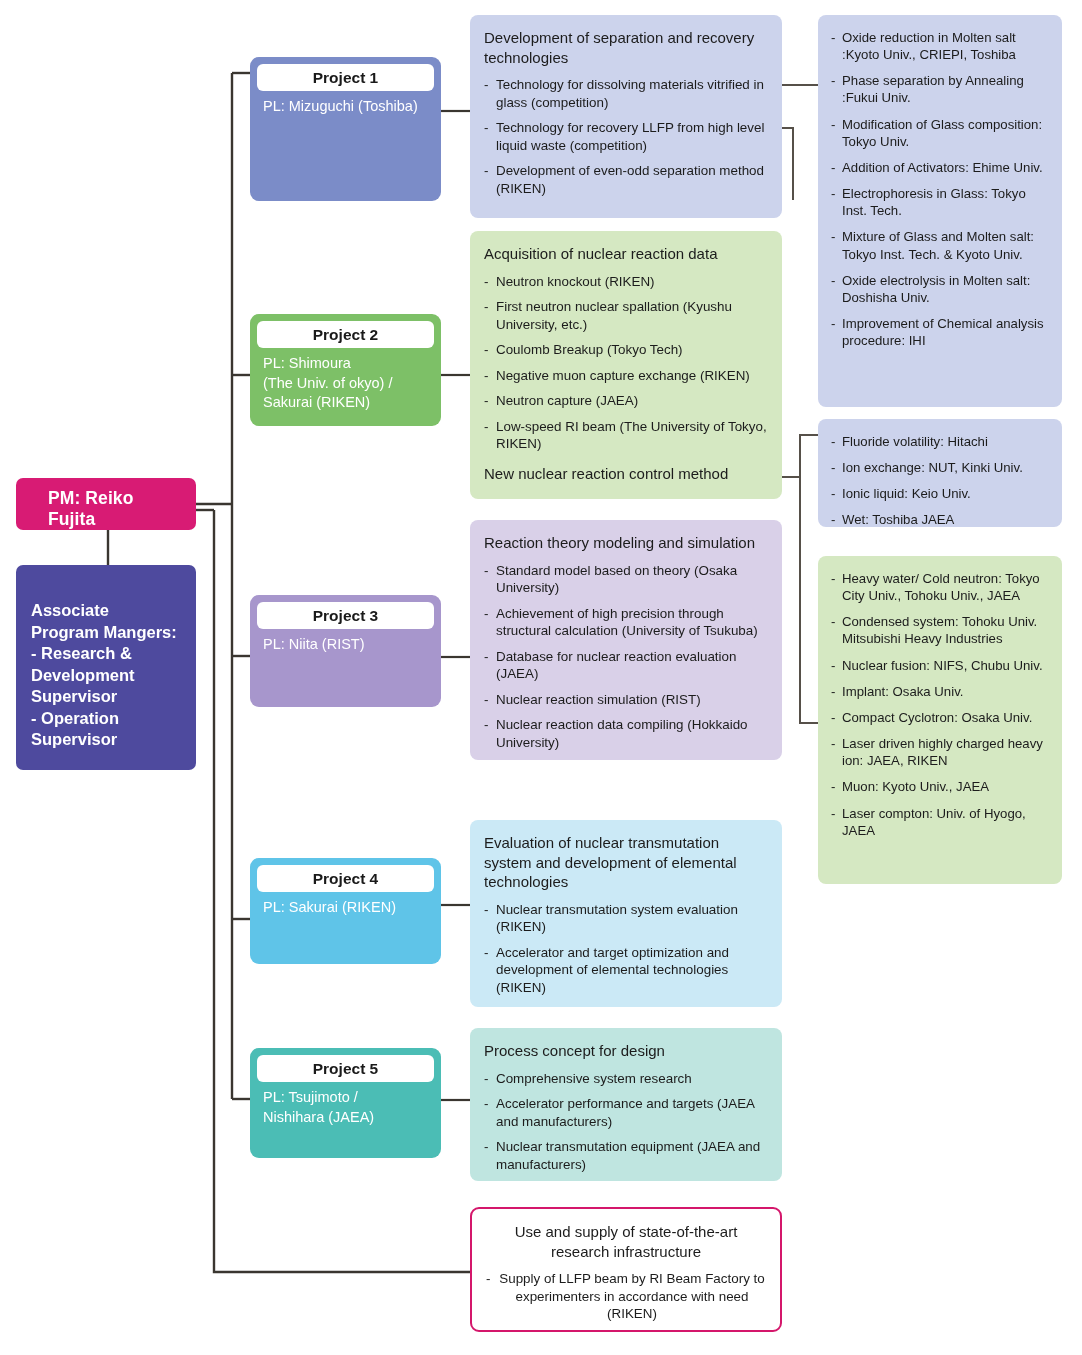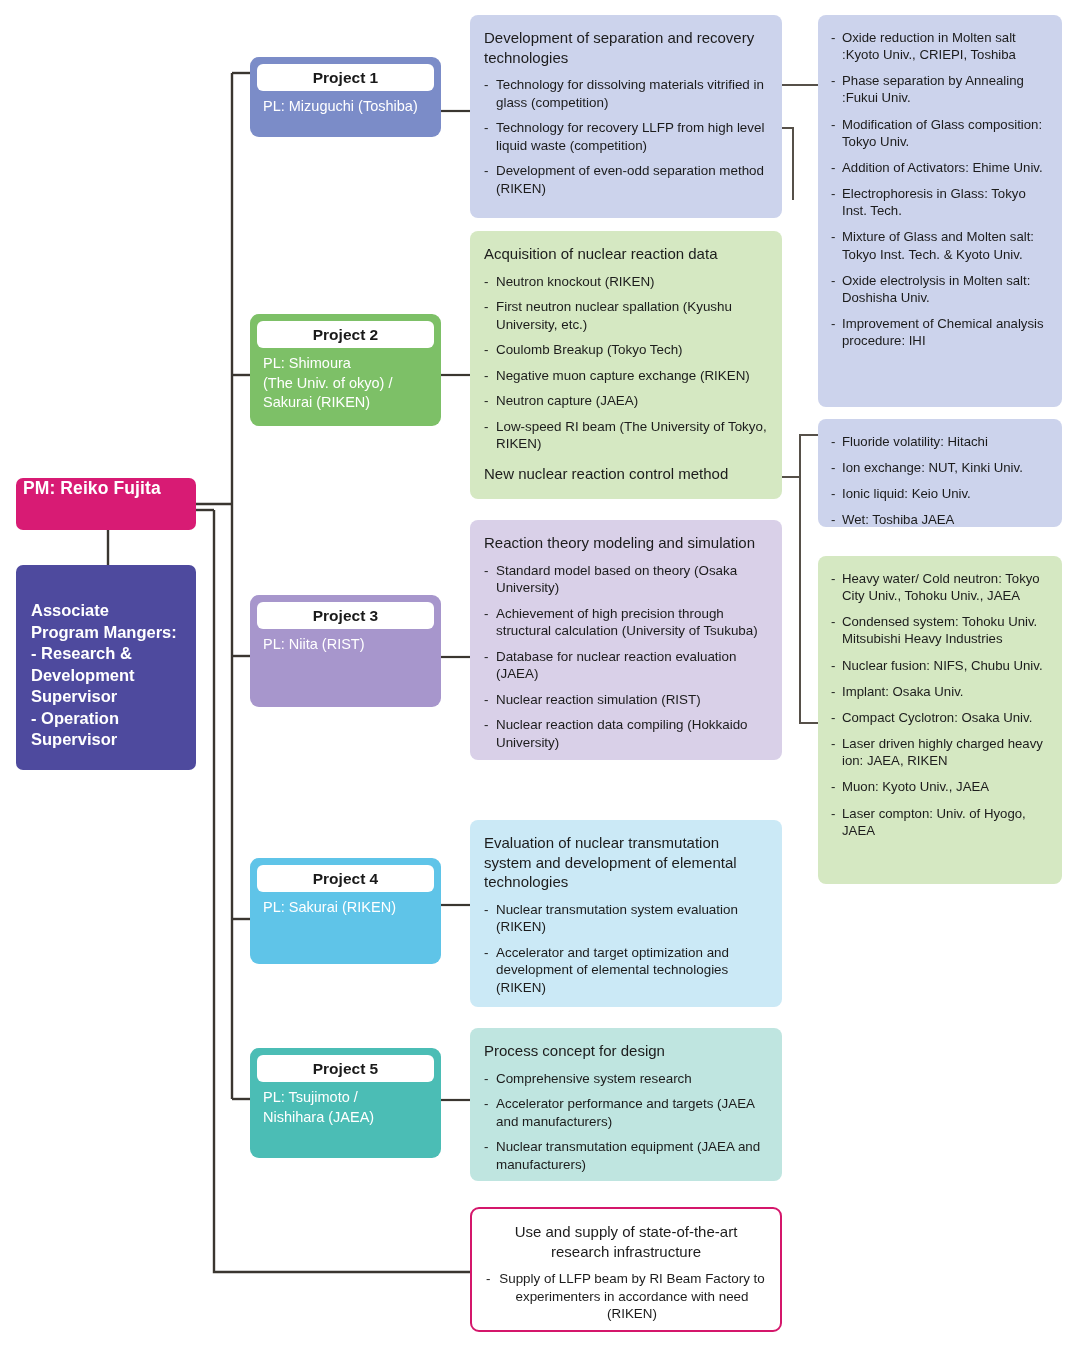--- a/index.html
+++ b/index.html
@@ -5,21 +5,21 @@
   html,body{margin:0;padding:0;background:#ffffff;}
   body{font-family:"Liberation Sans",sans-serif;-webkit-font-smoothing:antialiased;}
   #stage{position:relative;width:1082px;height:1355px;overflow:hidden;background:#fff;}
   #wires{position:absolute;left:0;top:0;width:1082px;height:1355px;}
 
   .node{position:absolute;box-sizing:border-box;}
 
   
   .pm-box{
     border-radius:7px;color:#fff;font-weight:bold;font-size:17.5px;
-    display:flex;align-items:flex-start;padding:0 7px;letter-spacing:.1px;
+    display:flex;align-items:flex-end;padding:0 32px;letter-spacing:.1px;
   }
   .apm-box{
     border-radius:7px;color:#fff;font-weight:bold;font-size:16.5px;
     padding:14px 14px 14px 15px;line-height:1.30;white-space:pre-line;
   }
 
   
   .proj{border-radius:9px;padding:7px;box-sizing:border-box;}
   .proj-pill{
     background:#ffffff;border-radius:6px;height:27px;display:flex;
@@ -106,21 +106,21 @@
   <div class="node apm-box" style="left:16px;top:565px;width:180px;height:205px;background:#4e4a9e;">
     <span>Associate
 Program Mangers:
 - Research &amp;
    Development
    Supervisor
 - Operation
    Supervisor</span>
   </div>
 
-  <div class="node proj" style="left:250px;top:57px;width:191px;height:80px;background:#7b8cc8;">
+  <div class="node proj" style="left:250px;top:57px;width:191px;height:144px;background:#7b8cc8;">
     <div class="proj-pill">Project 1</div>
     <div class="proj-pl">PL: Mizuguchi (Toshiba)</div>
   </div>
   <div class="node panel" style="left:470px;top:15px;width:312px;height:203px;background:#ccd3ec;">
     <div class="panel-title">Development of separation and recovery technologies</div>
     <ul class="bullets">
       <li><span class="dash">-</span><span>Technology for dissolving materials vitrified in glass (competition)</span></li>
       <li><span class="dash">-</span><span>Technology for recovery LLFP from high level liquid waste (competition)</span></li>
       <li><span class="dash">-</span><span>Development of even-odd separation method (RIKEN)</span></li>
     </ul>

